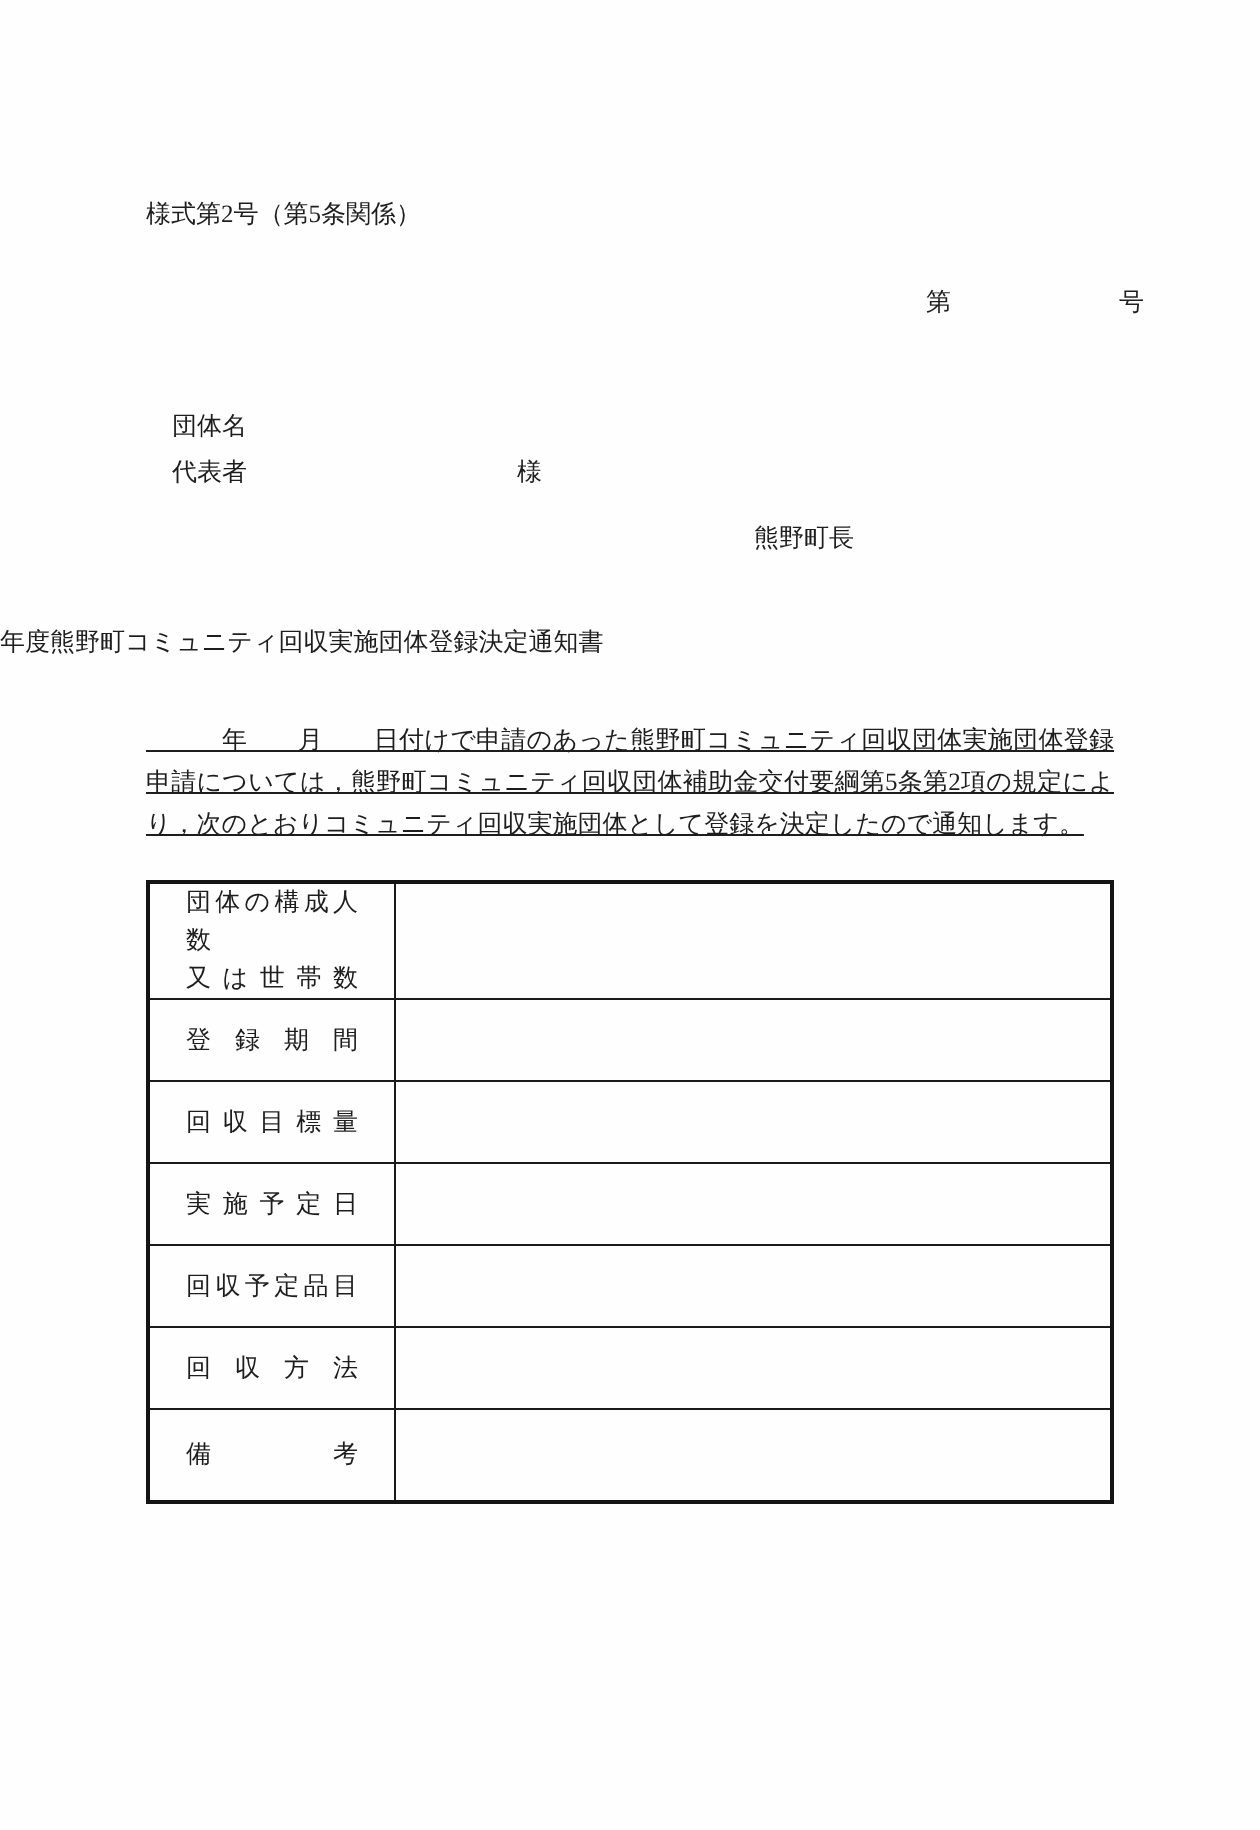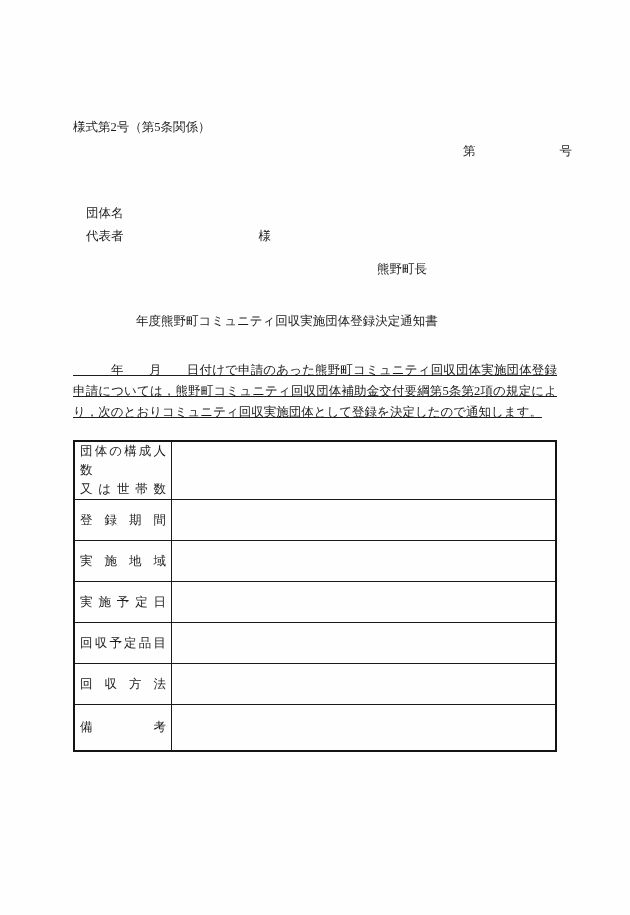--- a/index.html
+++ b/index.html
@@ -15,21 +15,20 @@
     overflow: hidden;
     font-family: "Liberation Serif", "DejaVu Serif", serif;
     font-size: 12.5px;
     color: #1d1d1d;
     line-height: 15px;
   }
   .form-number {
     position: absolute;
     top: 100px;
     left: 73px;
-    margin-top: 20px;
   }
   .doc-no-block {
     position: absolute;
     top: 140px;
     right: 58px;
     text-align: left;
     line-height: 22px;
   }
   .sp { display: inline-block; height: 1px; }
   .sp-docno   { width: 84px; }
@@ -45,21 +44,20 @@
   .issuer-line {
     position: absolute;
     top: 262px;
     left: 377px;
   }
   .doc-title {
     position: absolute;
     top: 314px;
     left: 0;
     width: 574px;
-    text-align: center;
   }
   .body-paragraph {
     position: absolute;
     top: 360px;
     left: 73px;
     width: 484px;
     line-height: 21px;
     text-align: justify;
     text-decoration: underline;
   }
@@ -75,21 +73,21 @@
   .notice-table td {
     border: 1px solid #1a1a1a;
     vertical-align: middle;
     font-size: 12.5px;
   }
   .notice-table tr       { height: 41px; }
   .notice-table tr.row-first { height: 45px; }
   .notice-table tr.row-last  { height: 46px; }
   td.cell-label {
     width: 86px;
-    padding: 0 5px;
+    padding: 0 18px;
   }
   td.cell-label .jline {
     text-align: justify;
     text-align-last: justify;
     line-height: 19px;
   }
   td.cell-value {
     padding: 0;
   }
   td.cell-value.with-unit {
@@ -128,21 +126,21 @@
         <td class="cell-value"></td>
       </tr>
       <tr>
         <td class="cell-label">
           <div class="jline">登録期間</div>
         </td>
         <td class="cell-value"></td>
       </tr>
       <tr>
         <td class="cell-label">
-          <div class="jline">実施地域</div>
+          <div class="jline">回収目標量</div>
         </td>
         <td class="cell-value"></td>
       </tr>
       <tr>
         <td class="cell-label">
           <div class="jline">実施予定日</div>
         </td>
         <td class="cell-value"></td>
       </tr>
       <tr>

